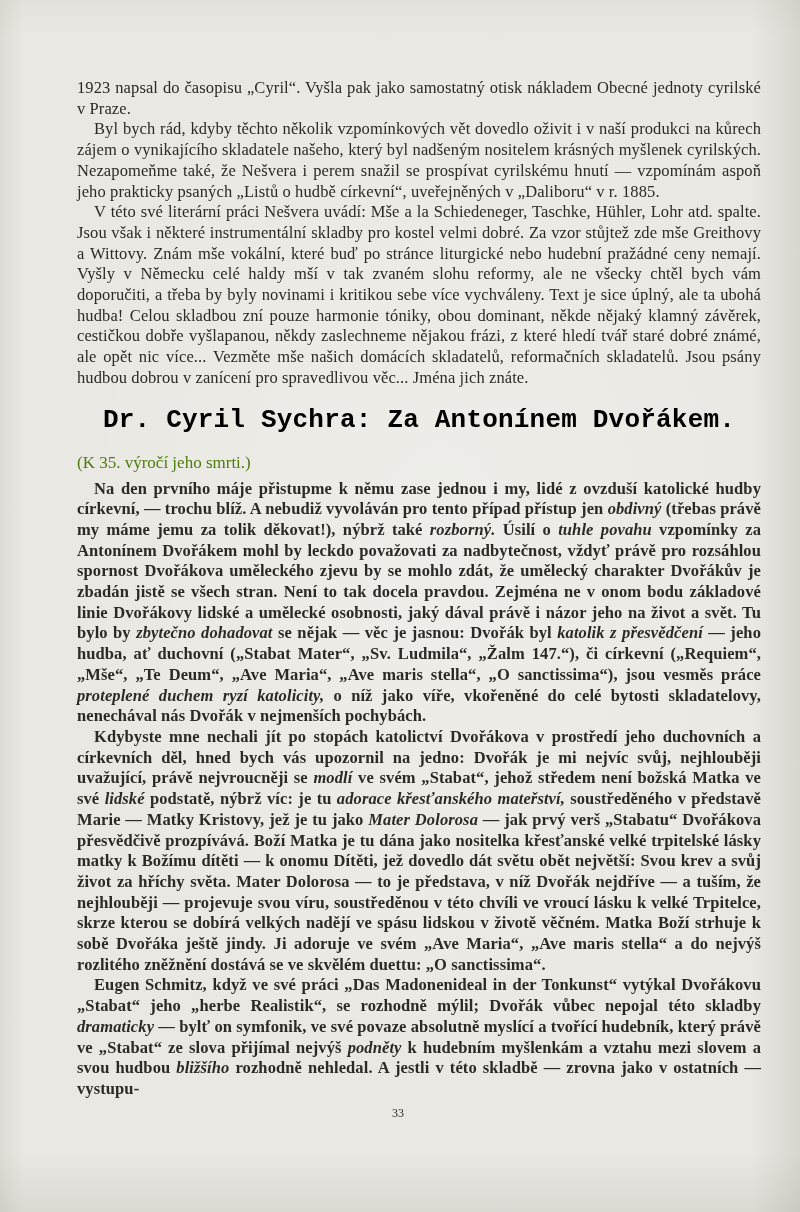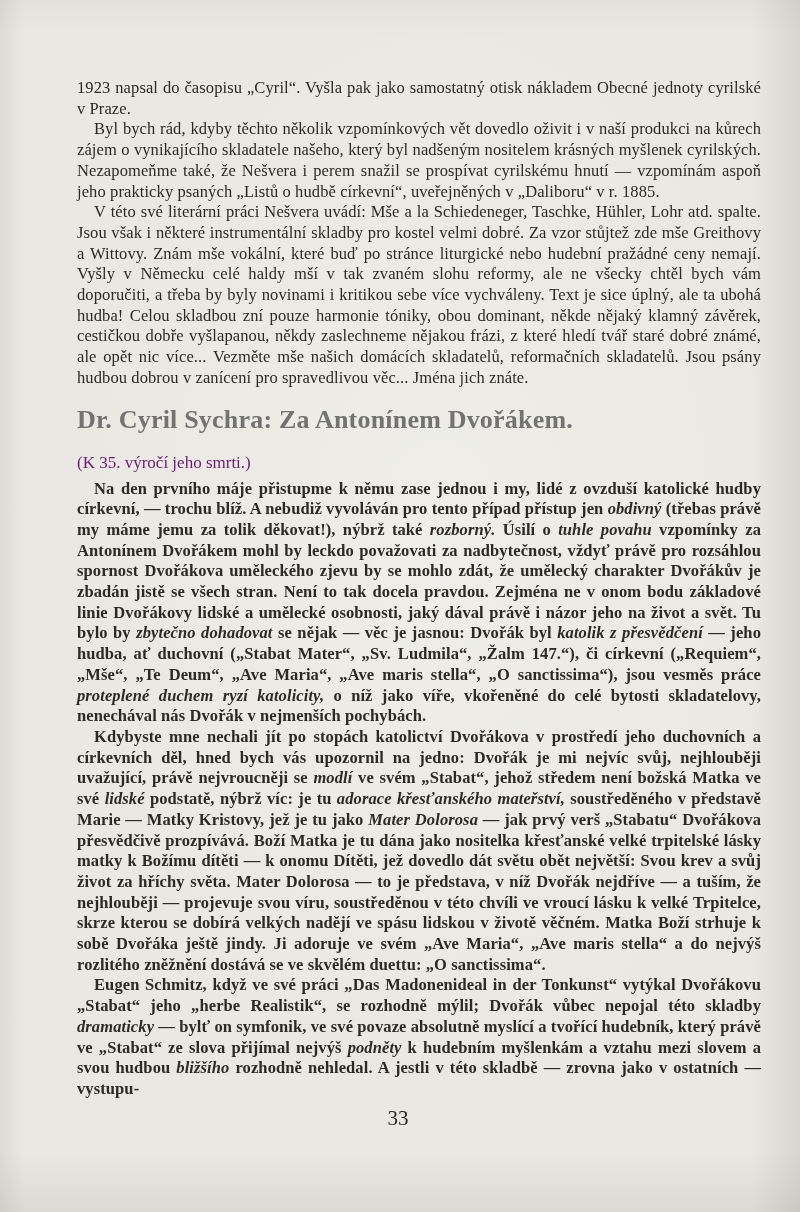--- a/index.html
+++ b/index.html
@@ -35,40 +35,41 @@
     text-align: justify;
     font-size: 16.5px;
     line-height: 20.7px;
     letter-spacing: 0.1px;
     text-indent: 17px;
     color: #2c2a24;
   }
   .para.first { text-indent: 0; }
   .para em { font-style: italic; }
   .heading {
-    font-family: Liberation Serif, serif;
+    font-family: Liberation Mono, monospace;
     font-weight: 700;
     font-size: 26px;
     line-height: 30px;
     letter-spacing: 0.2px;
-    color: #737373;
+    color: #000000;
     margin: 16px 0 0 0;
+    text-align: center;
   }
   .subheading {
     font-size: 17px;
     line-height: 21px;
     margin-top: 17px;
-    color: #701a75;
+    color: #4d7c0f;
   }
   .body-block { margin-top: 6px; font-weight: bold; }
   .page-number {
     position: absolute;
     top: 1106px; left: 62px; width: 672px;
     text-align: center;
-    font-size: 21px;
+    font-size: 12px;
     color: #2c2a24;
   }
 </style>
 </head>
 <body>
 
 <div class="page">
   <div class="content">
     <div>
         <p class="para first"><span>1923 napsal do časopisu „Cyril“. Vyšla pak jako samostatný otisk nákladem Obecné jednoty cyrilské v Praze.</span></p>

